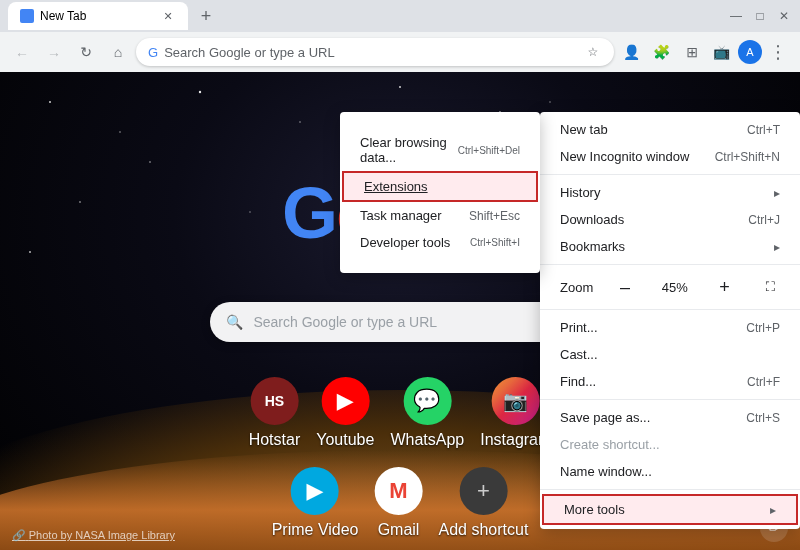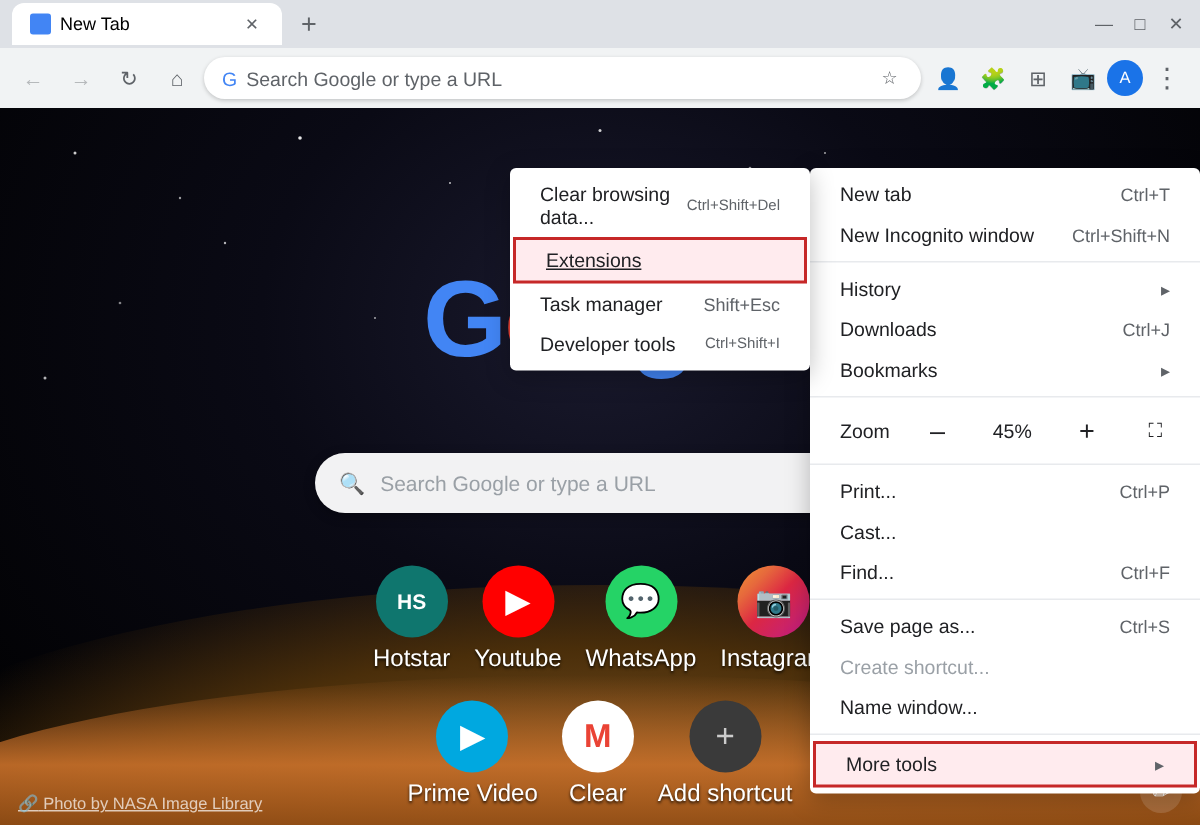--- a/index.html
+++ b/index.html
@@ -322,21 +322,21 @@
   </div>
 
   <div class="search-bar">
     <span class="search-icon-circle">🔍</span>
     <span class="search-placeholder">Search Google or type a URL</span>
   </div>
 
   <div class="shortcuts-row">
 
     <div class="shortcut-item">
-      <div class="shortcut-icon" style="background:#0f766e;">
+      <div class="shortcut-icon" style="background:#7f1d1d;">
         <span style="color:#fff; font-size:14px; font-weight:bold;">HS</span>
       </div>
       <span class="shortcut-label">Hotstar</span>
     </div>
 
     <div class="shortcut-item">
       <div class="shortcut-icon" style="background:#ff0000;">
         <span style="color:#fff; font-size:22px;">▶</span>
       </div>
       <span class="shortcut-label">Youtube</span>
@@ -363,21 +363,21 @@
       <div class="shortcut-icon" style="background:#00a8e0;">
         <span style="color:#fff; font-size:22px;">▶</span>
       </div>
       <span class="shortcut-label">Prime Video</span>
     </div>
 
     <div class="shortcut-item">
       <div class="shortcut-icon" style="background:#fff;">
         <span style="color:#ea4335; font-size:22px; font-weight:bold;">M</span>
       </div>
-      <span class="shortcut-label">Clear</span>
+      <span class="shortcut-label">Gmail</span>
     </div>
 
     <div class="shortcut-item">
       <div class="shortcut-icon" style="background:#3a3a3a;">
         <span style="color:#ccc; font-size:22px;">+</span>
       </div>
       <span class="shortcut-label">Add shortcut</span>
     </div>
   </div>
 
@@ -455,21 +455,21 @@
     </div>
     <div class="menu-divider"></div>
 
     <div class="menu-item more-tools-item" style="background:#ffebee; border: 2px solid #c62828; margin: 0 2px;">
       <span class="menu-item-label">More tools</span>
       <span class="menu-item-arrow">▸</span>
     </div>
 
   </div>
 
-  <div style="position:absolute; top:40px; right:260px; width:200px; background:#fff; border-radius:4px; box-shadow:0 4px 16px rgba(0,0,0,0.25); z-index:101; padding:4px 0;">
+  <div style="position:absolute; top:40px; right:260px; width:200px; background:#fff; border-radius:4px; box-shadow:0 4px 16px rgba(0,0,0,0.25); z-index:101; padding:17px 0;">
 
     <div class="menu-item">
       <span class="menu-item-label">Clear browsing data...</span>
       <span class="menu-item-shortcut" style="font-size:10px;">Ctrl+Shift+Del</span>
     </div>
 
     <div class="menu-item extensions-item" style="background:#ffebee; border: 2px solid #c62828; margin: 0 2px;">
       <span class="menu-item-label">Extensions</span>
     </div>
 

